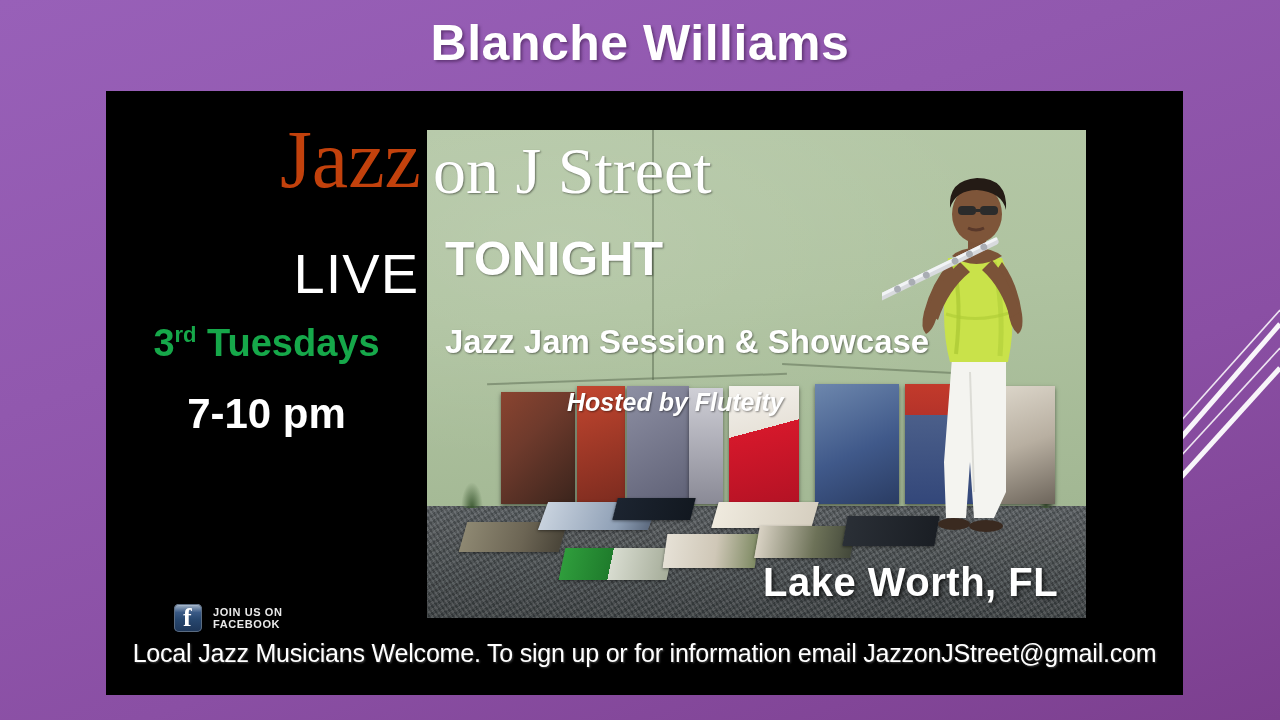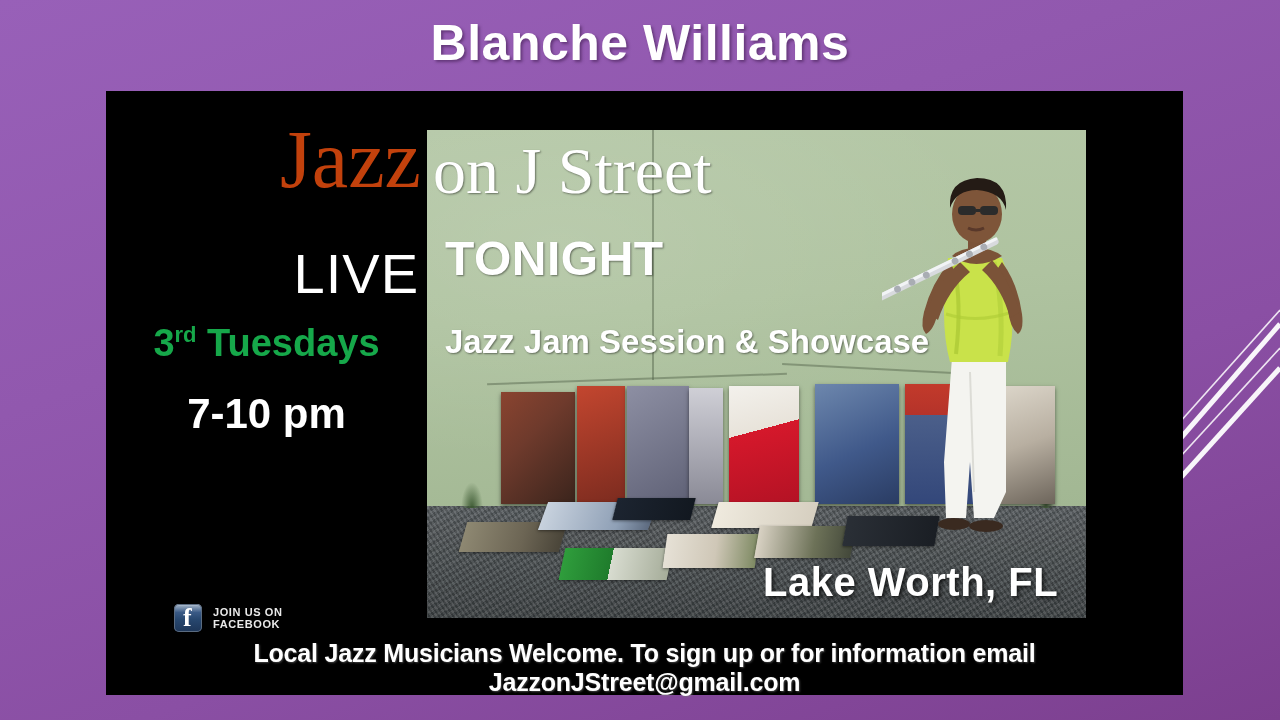--- a/index.html
+++ b/index.html
@@ -262,21 +262,21 @@
 
   
   #bottom-text {
     position: absolute;
     left: 0;
     top: 548px;
     width: 1077px;
     text-align: center;
     color: #ffffff;
     font-size: 25px;
-    font-weight: bold;
+    font-weight: normal;
     letter-spacing: -0.2px;
     text-shadow: 1px 1px 2px rgba(120,120,120,0.55);
   }
 </style>
 </head>
 <body>
 
 <div id="slide">
 
   <svg class="streaks" viewBox="0 0 140 240" preserveAspectRatio="none">
@@ -399,19 +399,20 @@
           <circle cx="46" cy="115.5" r="3.4" fill="#a9adb3"></circle>
           <circle cx="78" cy="115.5" r="3.4" fill="#a9adb3"></circle>
           <circle cx="94" cy="115.5" r="3.4" fill="#a9adb3"></circle>
           <circle cx="110" cy="115.5" r="3.4" fill="#a9adb3"></circle>
         </g>
       </svg>
 
       <div class="ph-text" id="on-j-street">on J Street</div>
       <div class="ph-text" id="tonight">TONIGHT</div>
       <div class="ph-text" id="jam-session">Jazz Jam Session &amp; Showcase</div>
+      <div class="ph-text" id="hosted-by">Hosted by Fluteity</div>
       <div class="ph-text" id="city-state">Lake Worth, FL</div>
     </div>
 
     <div id="bottom-text">Local Jazz Musicians Welcome. To sign up or for information email JazzonJStreet@gmail.com</div>
 
   </div>
 </div>
 
 </body></html>

